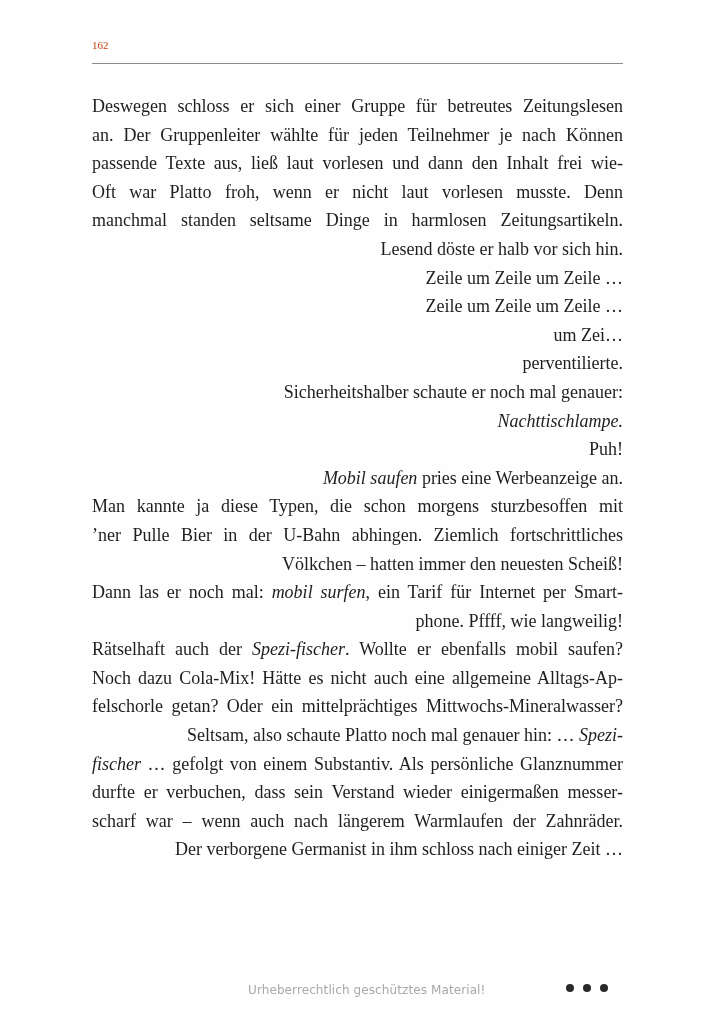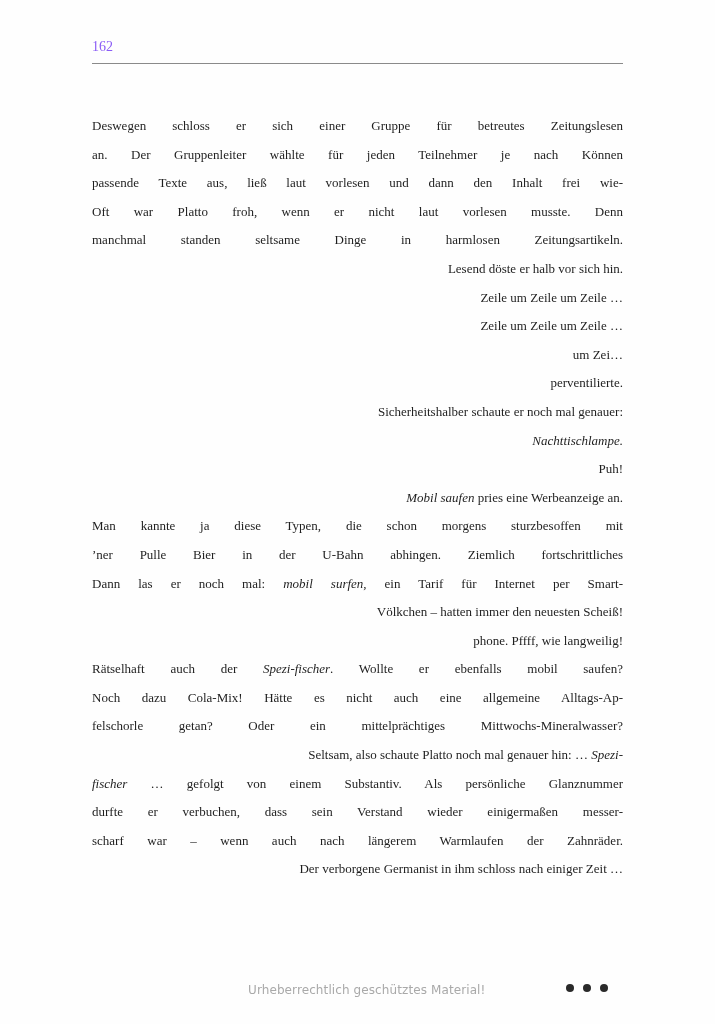--- a/index.html
+++ b/index.html
@@ -4,30 +4,30 @@
   <style>
     html, body { margin: 0; padding: 0; background: #ffffff; }
     body { width: 715px; height: 1024px; position: relative; overflow: hidden; }
     .page {
       position: absolute; left: 0; top: 0; width: 715px; height: 1024px;
       background: #fefefe;
     }
     .page-number {
       position: absolute; left: 92px; top: 39px;
       font-family: "Liberation Serif", "DejaVu Serif", serif;
-      font-size: 14px; color: #8b5cf6;
+      font-size: 11px; color: #c2410c;
     }
     .header-rule {
       position: absolute; left: 92px; top: 63px; width: 531px; height: 0;
       border-top: 1.3px solid #8a8a8a;
     }
     .body-text {
       position: absolute; left: 92px; top: 92px; width: 531px;
       font-family: "Liberation Serif", "DejaVu Serif", serif;
-      font-size: 13px; line-height: 28.6px; color: #1e1e1e; margin-top: 20px;
+      font-size: 18px; line-height: 28.6px; color: #1e1e1e;
     }
     .line { white-space: nowrap; height: 28.6px; text-align: right; }
     .line.justify { text-align: justify; text-align-last: justify; white-space: normal; overflow: hidden; }
     .line i { font-style: italic; }
     .footer-note {
       position: absolute; left: 248px; top: 983px;
       font-family: "DejaVu Sans", "Liberation Sans", sans-serif;
       font-size: 12px; color: #a9a9a9; letter-spacing: 0.1px;
     }
     .more-dots {
@@ -55,22 +55,22 @@
       <div class="line"><span>Zeile um Zeile um Zeile …</span></div>
       <div class="line"><span>Zeile um Zeile um Zeile …</span></div>
       <div class="line"><span>um Zei…</span></div>
       <div class="line"><span>perventilierte.</span></div>
       <div class="line"><span>Sicherheitshalber schaute er noch mal genauer:</span></div>
       <div class="line"><i>Nachttischlampe.</i></div>
       <div class="line"><span>Puh!</span></div>
       <div class="line"><i>Mobil saufen</i><span> pries eine Werbeanzeige an.</span></div>
       <div class="line justify"><span>Man kannte ja diese Typen, die schon morgens sturzbesoffen mit</span></div>
       <div class="line justify"><span>’ner Pulle Bier in der U-Bahn abhingen. Ziemlich fortschrittliches</span></div>
+      <div class="line"><span>Völkchen – hatten immer den neuesten Scheiß!</span></div>
       <div class="line justify"><span>Dann las er noch mal: </span><i>mobil surfen</i><span>, ein Tarif für Internet per Smart-</span></div>
-      <div class="line"><span>Völkchen – hatten immer den neuesten Scheiß!</span></div>
       <div class="line"><span>phone. Pffff, wie langweilig!</span></div>
       <div class="line justify"><span>Rätselhaft auch der </span><i>Spezi-fischer</i><span>. Wollte er ebenfalls mobil saufen?</span></div>
       <div class="line justify"><span>Noch dazu Cola-Mix! Hätte es nicht auch eine allgemeine Alltags-Ap-</span></div>
       <div class="line justify"><span>felschorle getan? Oder ein mittelprächtiges Mittwochs-Mineralwasser?</span></div>
       <div class="line"><span>Seltsam, also schaute Platto noch mal genauer hin: … </span><i>Spezi-</i></div>
       <div class="line justify"><i>fischer</i><span> … gefolgt von einem Substantiv. Als persönliche Glanznummer</span></div>
       <div class="line justify"><span>durfte er verbuchen, dass sein Verstand wieder einigermaßen messer-</span></div>
       <div class="line justify"><span>scharf war – wenn auch nach längerem Warmlaufen der Zahnräder.</span></div>
       <div class="line"><span>Der verborgene Germanist in ihm schloss nach einiger Zeit …</span></div>
     </div>

